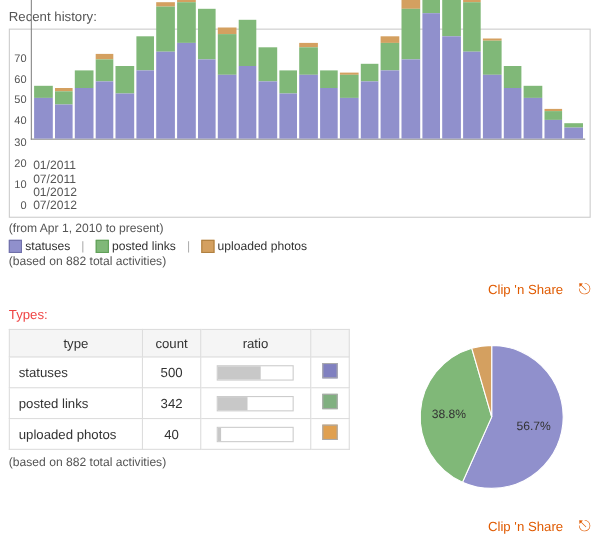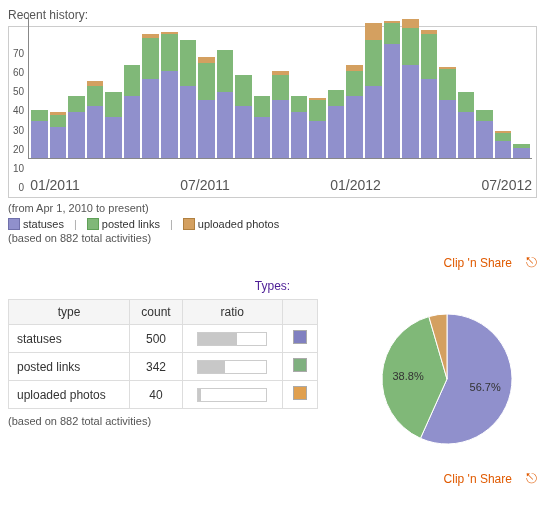--- a/index.html
+++ b/index.html
@@ -94,24 +94,25 @@
       flex: 1;
     }
 
     .bar-segment {
       width: 100%;
     }
 
     .x-axis {
       display: flex;
       justify-content: space-between;
-      font-size: 14px;
+      font-size: 11px;
       color: #555;
       margin-top: 18px;
       padding-left: 2px;
+      flex-direction: column;
     }
 
     .date-range {
       font-size: 11px;
       color: #555;
       margin-bottom: 4px;
     }
 
     .legend {
       display: flex;
@@ -163,23 +164,22 @@
       color: #e05a00;
       font-size: 14px;
     }
 
     .types-section {
       margin-bottom: 8px;
     }
 
     .types-label {
       font-size: 12px;
-      color: #4c1d95;
+      color: #ef4444;
       margin-bottom: 6px;
-      text-align: center;
     }
 
     .types-content {
       display: flex;
       gap: 16px;
       align-items: flex-start;
     }
 
     .types-table-wrapper {
       flex: 1;

